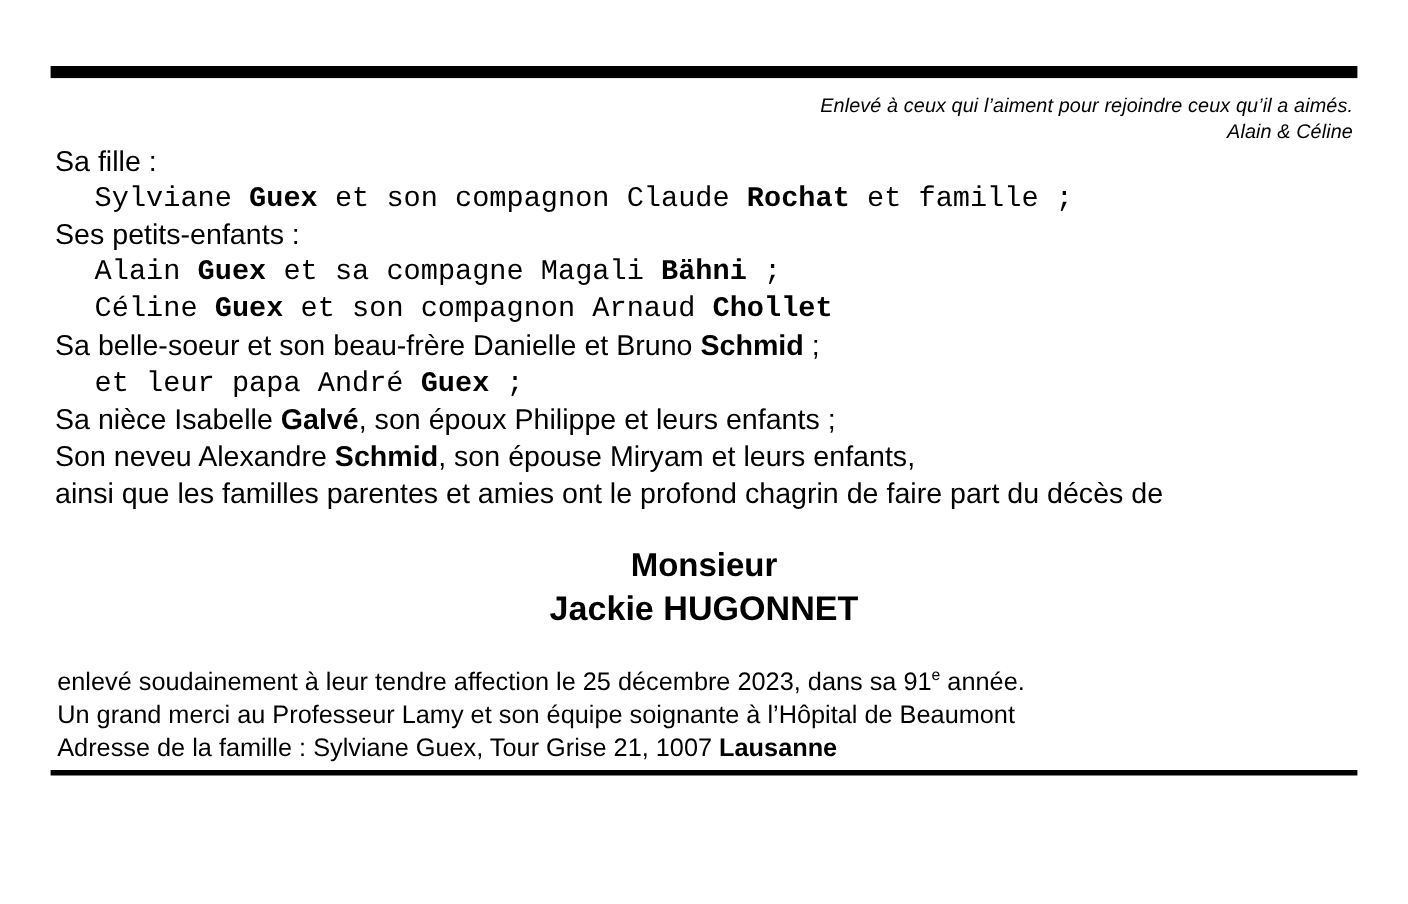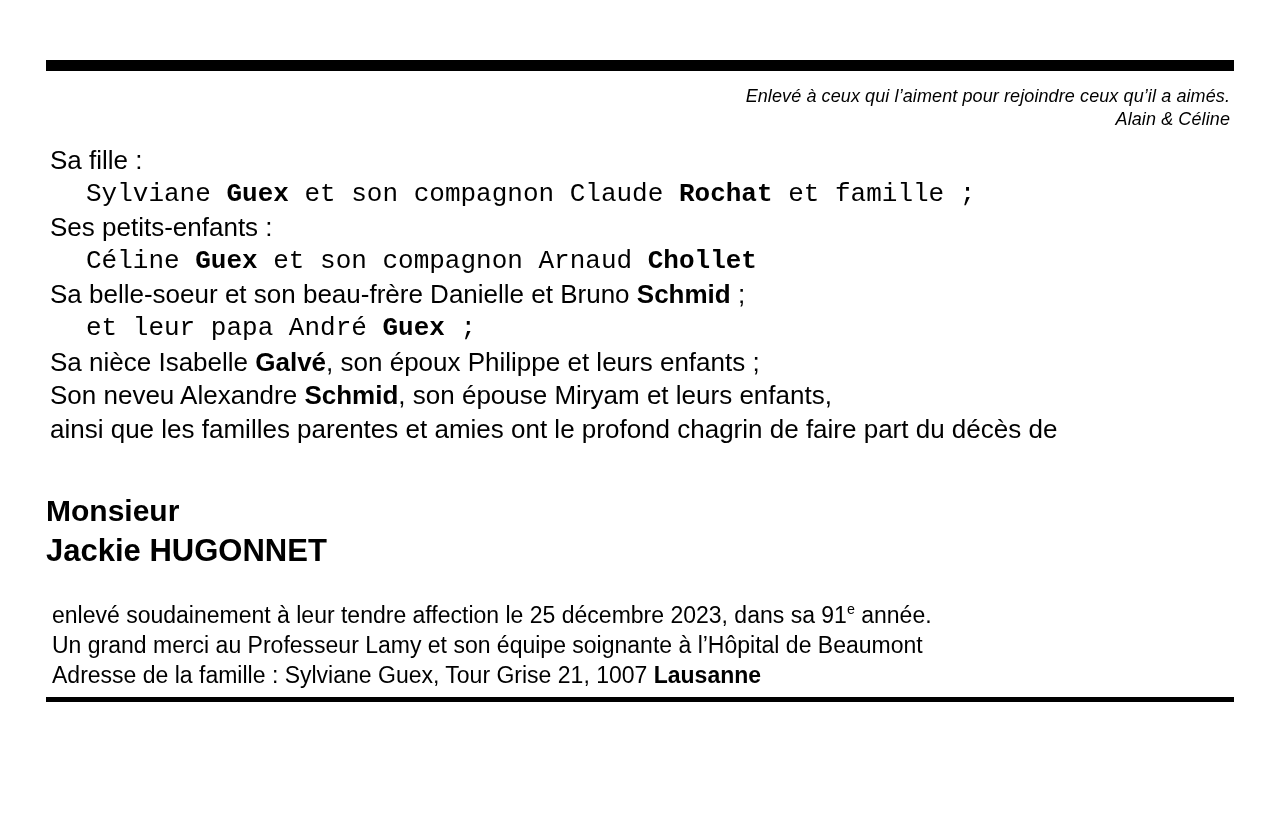--- a/index.html
+++ b/index.html
@@ -46,43 +46,42 @@
     letter-spacing: 0.1px;
   }
 
   .epitaph .sig {
     display: block;
   }
 
   .family {
     font-size: 26px;
     line-height: 1.29;
-    margin-top: 14px;
     padding-left: 4px;
   }
 
   .family .line {
     white-space: nowrap;
   }
 
   .family .indent {
     padding-left: 36px;
     font-family: Liberation Mono, monospace;
   }
 
   b, strong {
     font-weight: bold;
   }
 
   .deceased {
-    text-align: left;
+    text-align: center;
     font-weight: bold;
     font-size: 30px;
     line-height: 1.28;
-    margin-top: 46px;
+    margin-top: 30px;
   }
 
   .deceased .name {
     display: block;
     font-size: 31px;
   }
 
   .details {
     font-size: 23px;
     line-height: 1.31;
@@ -124,20 +123,21 @@
   </div>
 
   <div class="family">
 
     <div class="line">Sa fille :</div>
 
     <div class="line indent"><span>Sylviane </span><b>Guex</b><span> et son compagnon Claude </span><b>Rochat</b><span> et famille ;</span></div>
 
     <div class="line">Ses petits-enfants :</div>
 
+    <div class="line indent"><span>Alain </span><b>Guex</b><span> et sa compagne Magali </span><b>Bähni</b><span> ;</span></div>
 
     <div class="line indent"><span>Céline </span><b>Guex</b><span> et son compagnon Arnaud </span><b>Chollet</b></div>
 
     <div class="line"><span>Sa belle-soeur et son beau-frère Danielle et Bruno </span><b>Schmid</b><span> ;</span></div>
 
     <div class="line indent"><span>et leur papa André </span><b>Guex</b><span> ;</span></div>
 
     <div class="line"><span>Sa nièce Isabelle </span><b>Galvé</b><span>, son époux Philippe et leurs enfants ;</span></div>
 
     <div class="line"><span>Son neveu Alexandre </span><b>Schmid</b><span>, son épouse Miryam et leurs enfants,</span></div>

